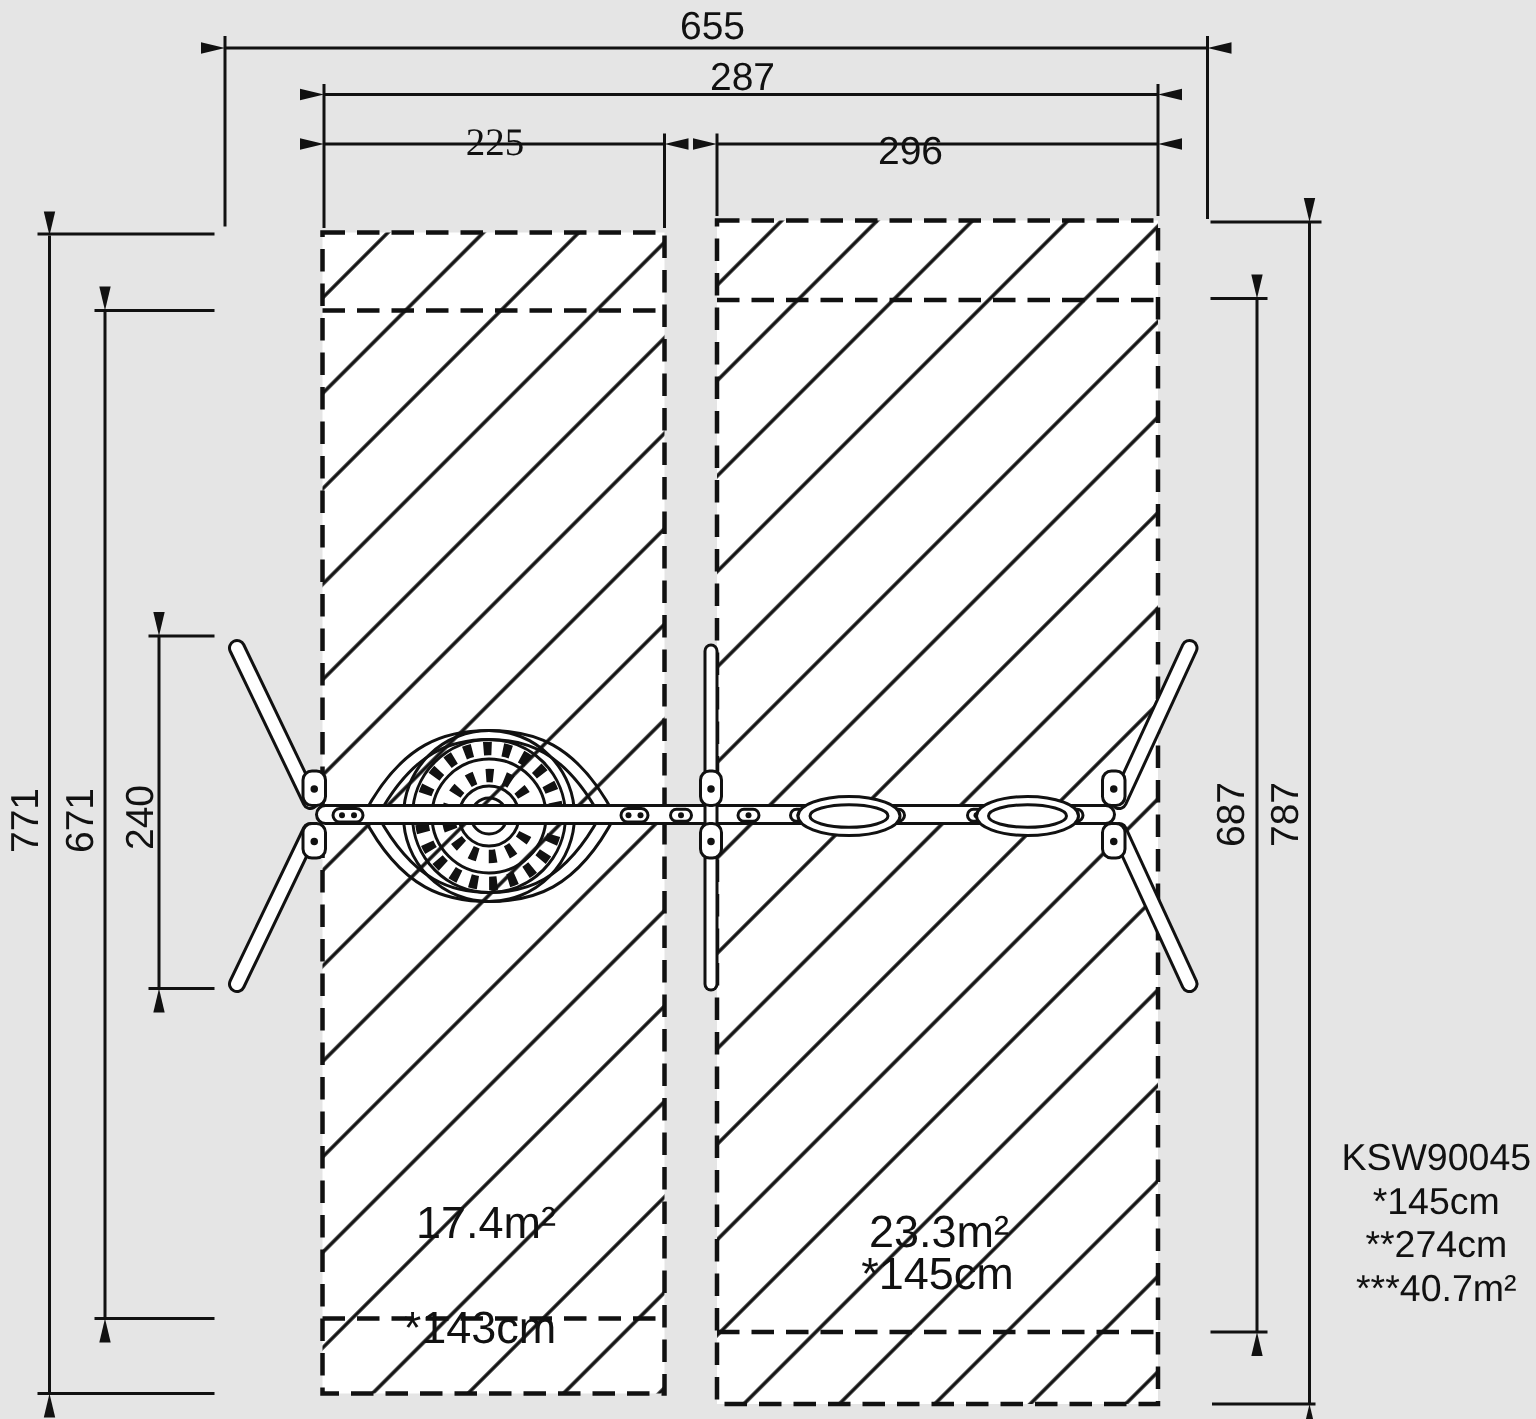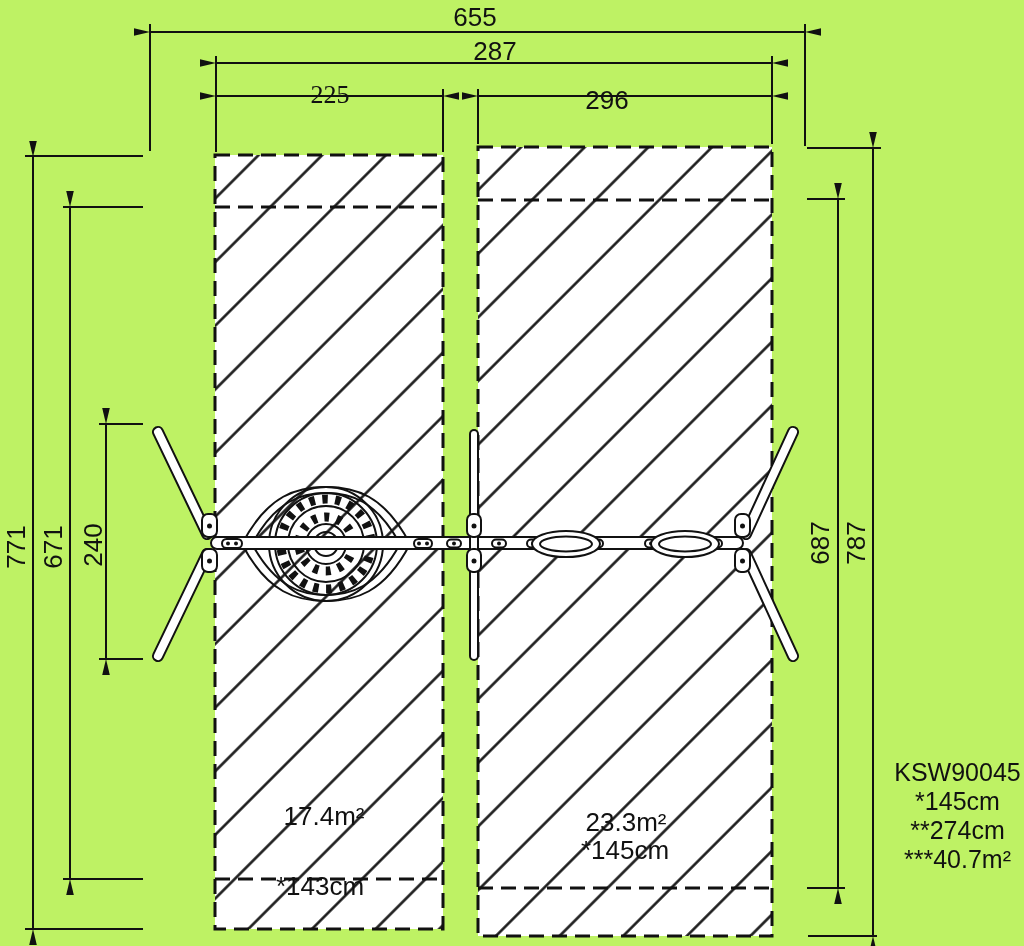--- a/index.html
+++ b/index.html
@@ -1,34 +1,34 @@
 <!DOCTYPE html>
 <html><head>
 <meta charset="utf-8">
 <style>
   html,body{margin:0;padding:0;background:#fff;}
-  #canvas{position:relative;width:1024px;height:946px;background:#bef264;overflow:hidden;
+  #canvas{position:relative;width:1024px;height:946px;background:#e5e5e5;overflow:hidden;
           font-family:"Liberation Sans",sans-serif;color:#111;}
   #linework{position:absolute;left:0;top:0;}
   .ext{stroke:#111;stroke-width:2;fill:none;}
   .dim{stroke:#111;stroke-width:2;fill:none;marker-start:url(#arr);marker-end:url(#arr);}
   .zone{fill:url(#hatch);stroke:#111;stroke-width:3;stroke-dasharray:15 8;}
   .innerline{stroke:#111;stroke-width:3;fill:none;stroke-dasharray:15 8;}
   .s2{stroke:#111;stroke-width:2;fill:none;}
   .wf{fill:#fff;stroke:#111;stroke-width:2;}
   .legO{stroke:#111;stroke-width:12;stroke-linecap:round;}
   .legI{stroke:#fff;stroke-width:8;stroke-linecap:round;}
   .postO{stroke:#111;stroke-width:10;stroke-linecap:round;}
   .postI{stroke:#fff;stroke-width:6;stroke-linecap:round;}
   .ring{fill:none;stroke:#111;}
   .bolt{fill:#111;stroke:none;}
   .dim-label{position:absolute;font-size:26px;white-space:nowrap;
              transform:translate(-50%,-50%);line-height:1;}
   .dim-label.vert{transform:translate(-50%,-50%) rotate(-90deg);}
-  .area-label{position:absolute;font-size:26px;white-space:nowrap;
+  .area-label{position:absolute;font-size:30px;white-space:nowrap;
               transform:translate(-50%,-50%);line-height:1;}
   .product-block{position:absolute;left:885px;top:758px;width:145px;
                  font-size:25px;line-height:29px;text-align:center;white-space:nowrap;}
 </style>
 </head>
 <body>
 
 <div id="canvas">
 
   <svg id="linework" width="1024" height="946" viewBox="0 0 1024 946">

